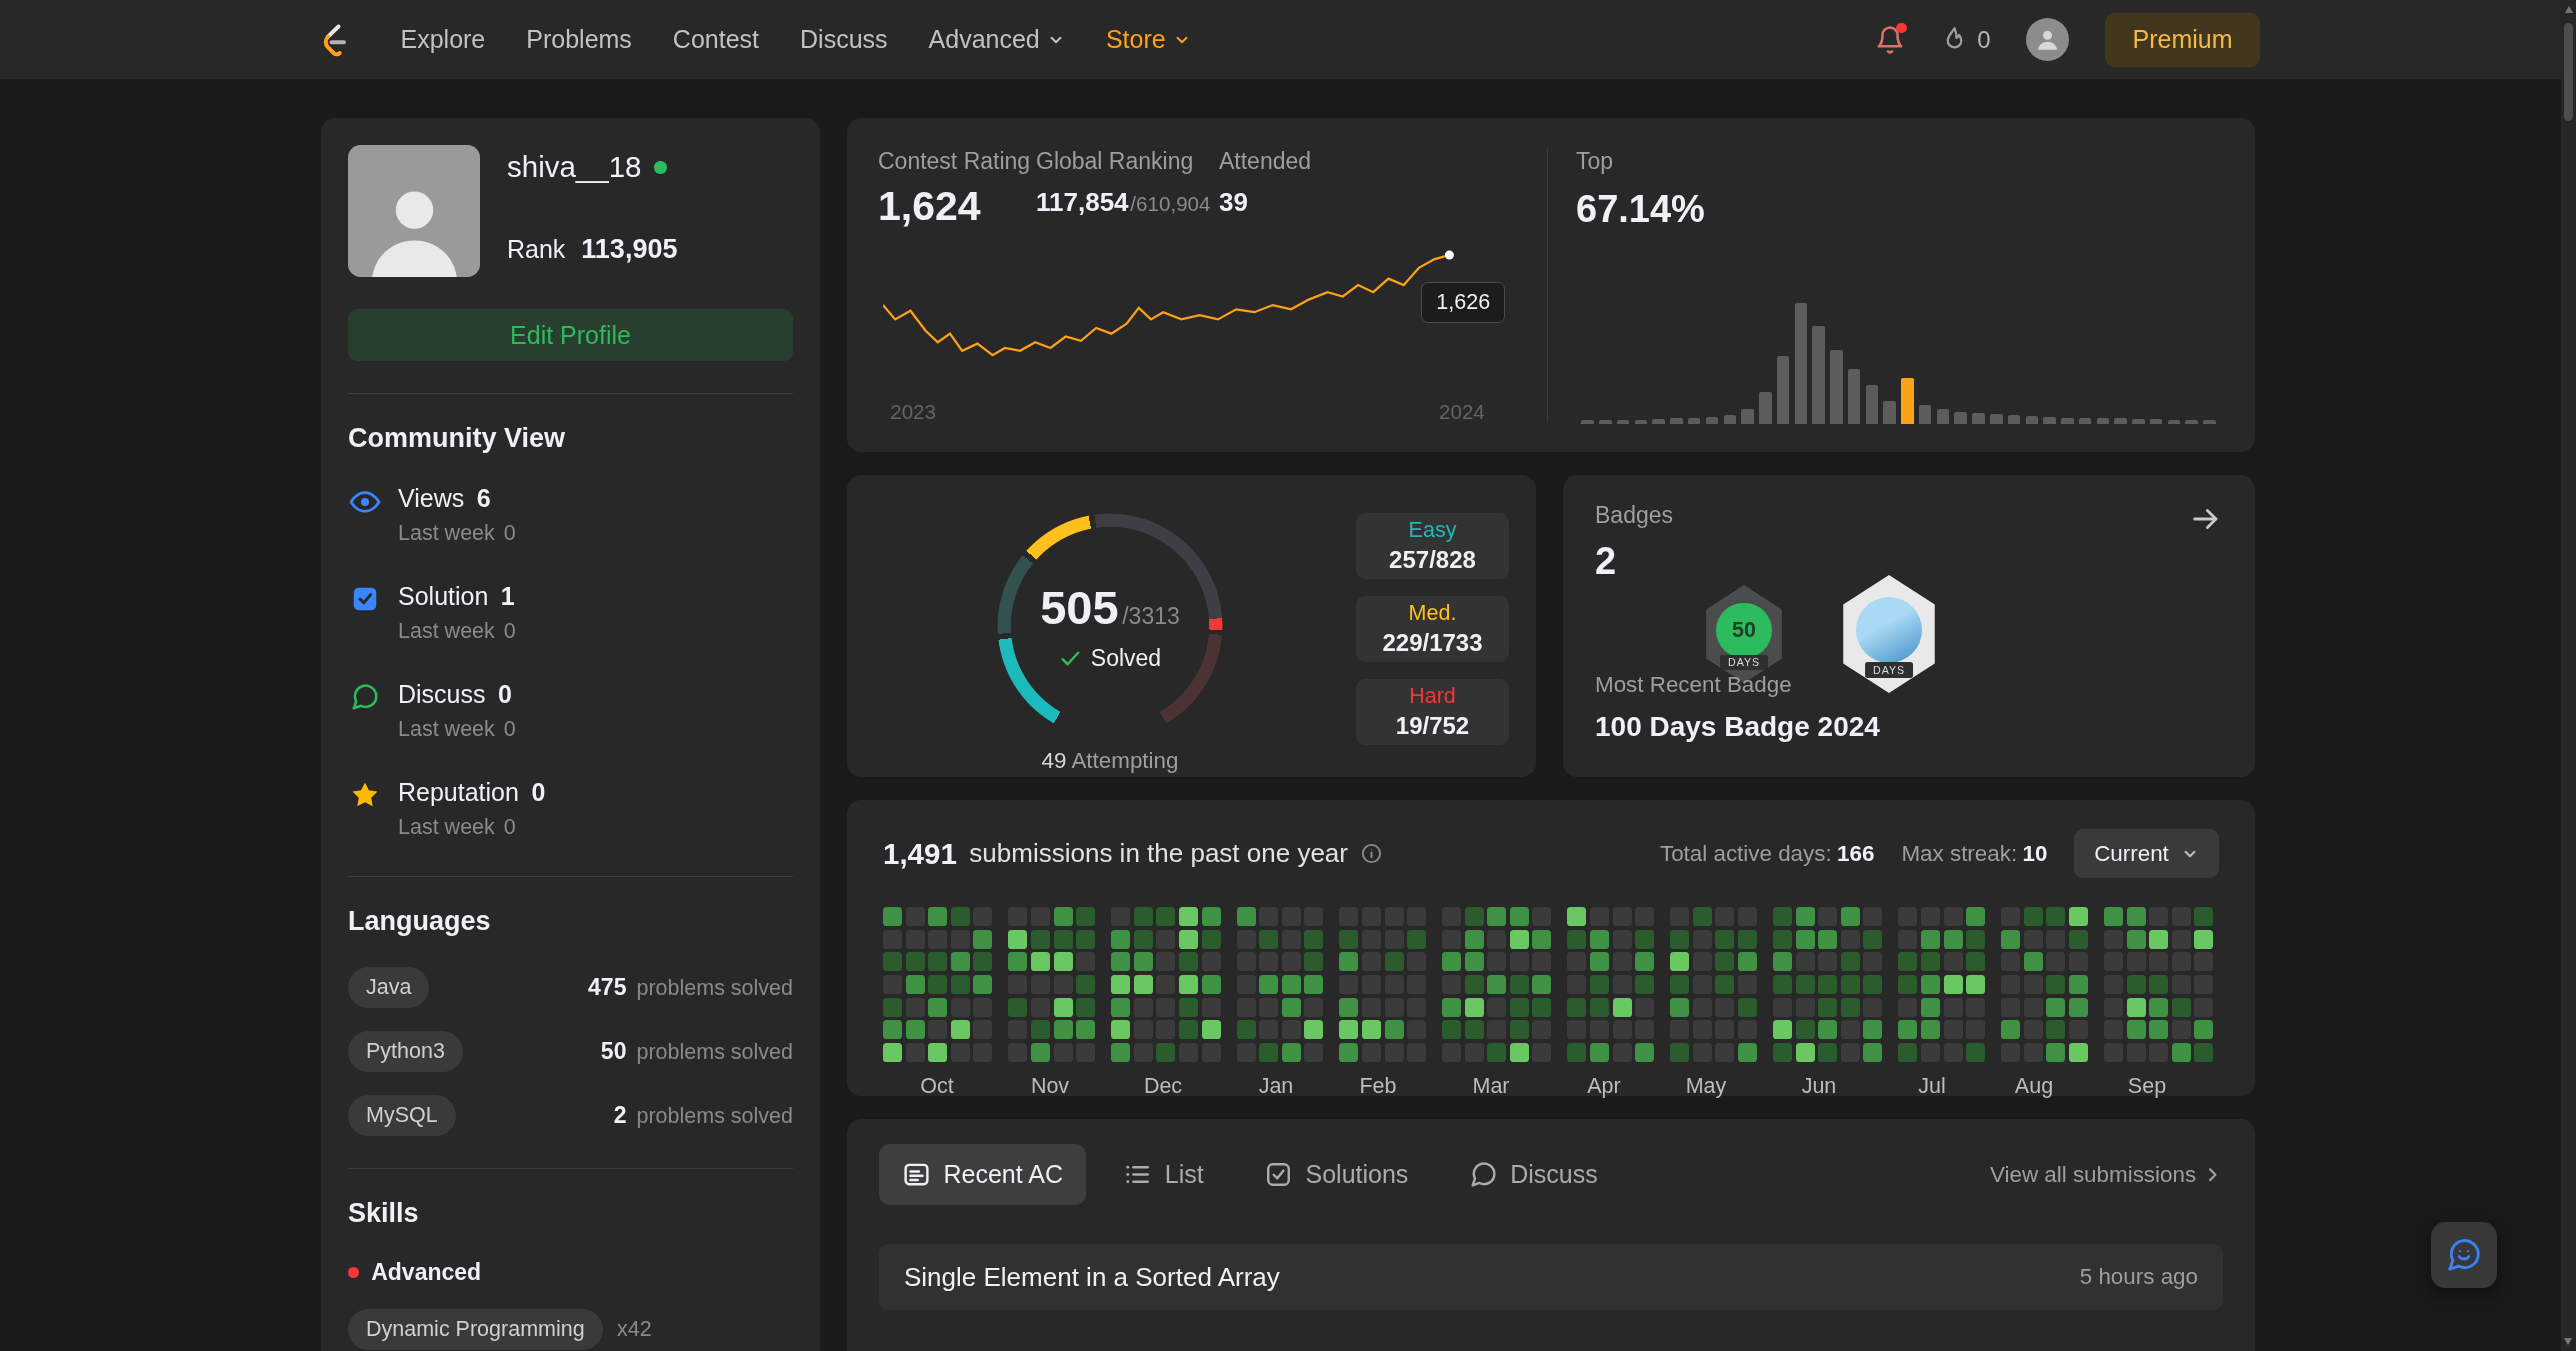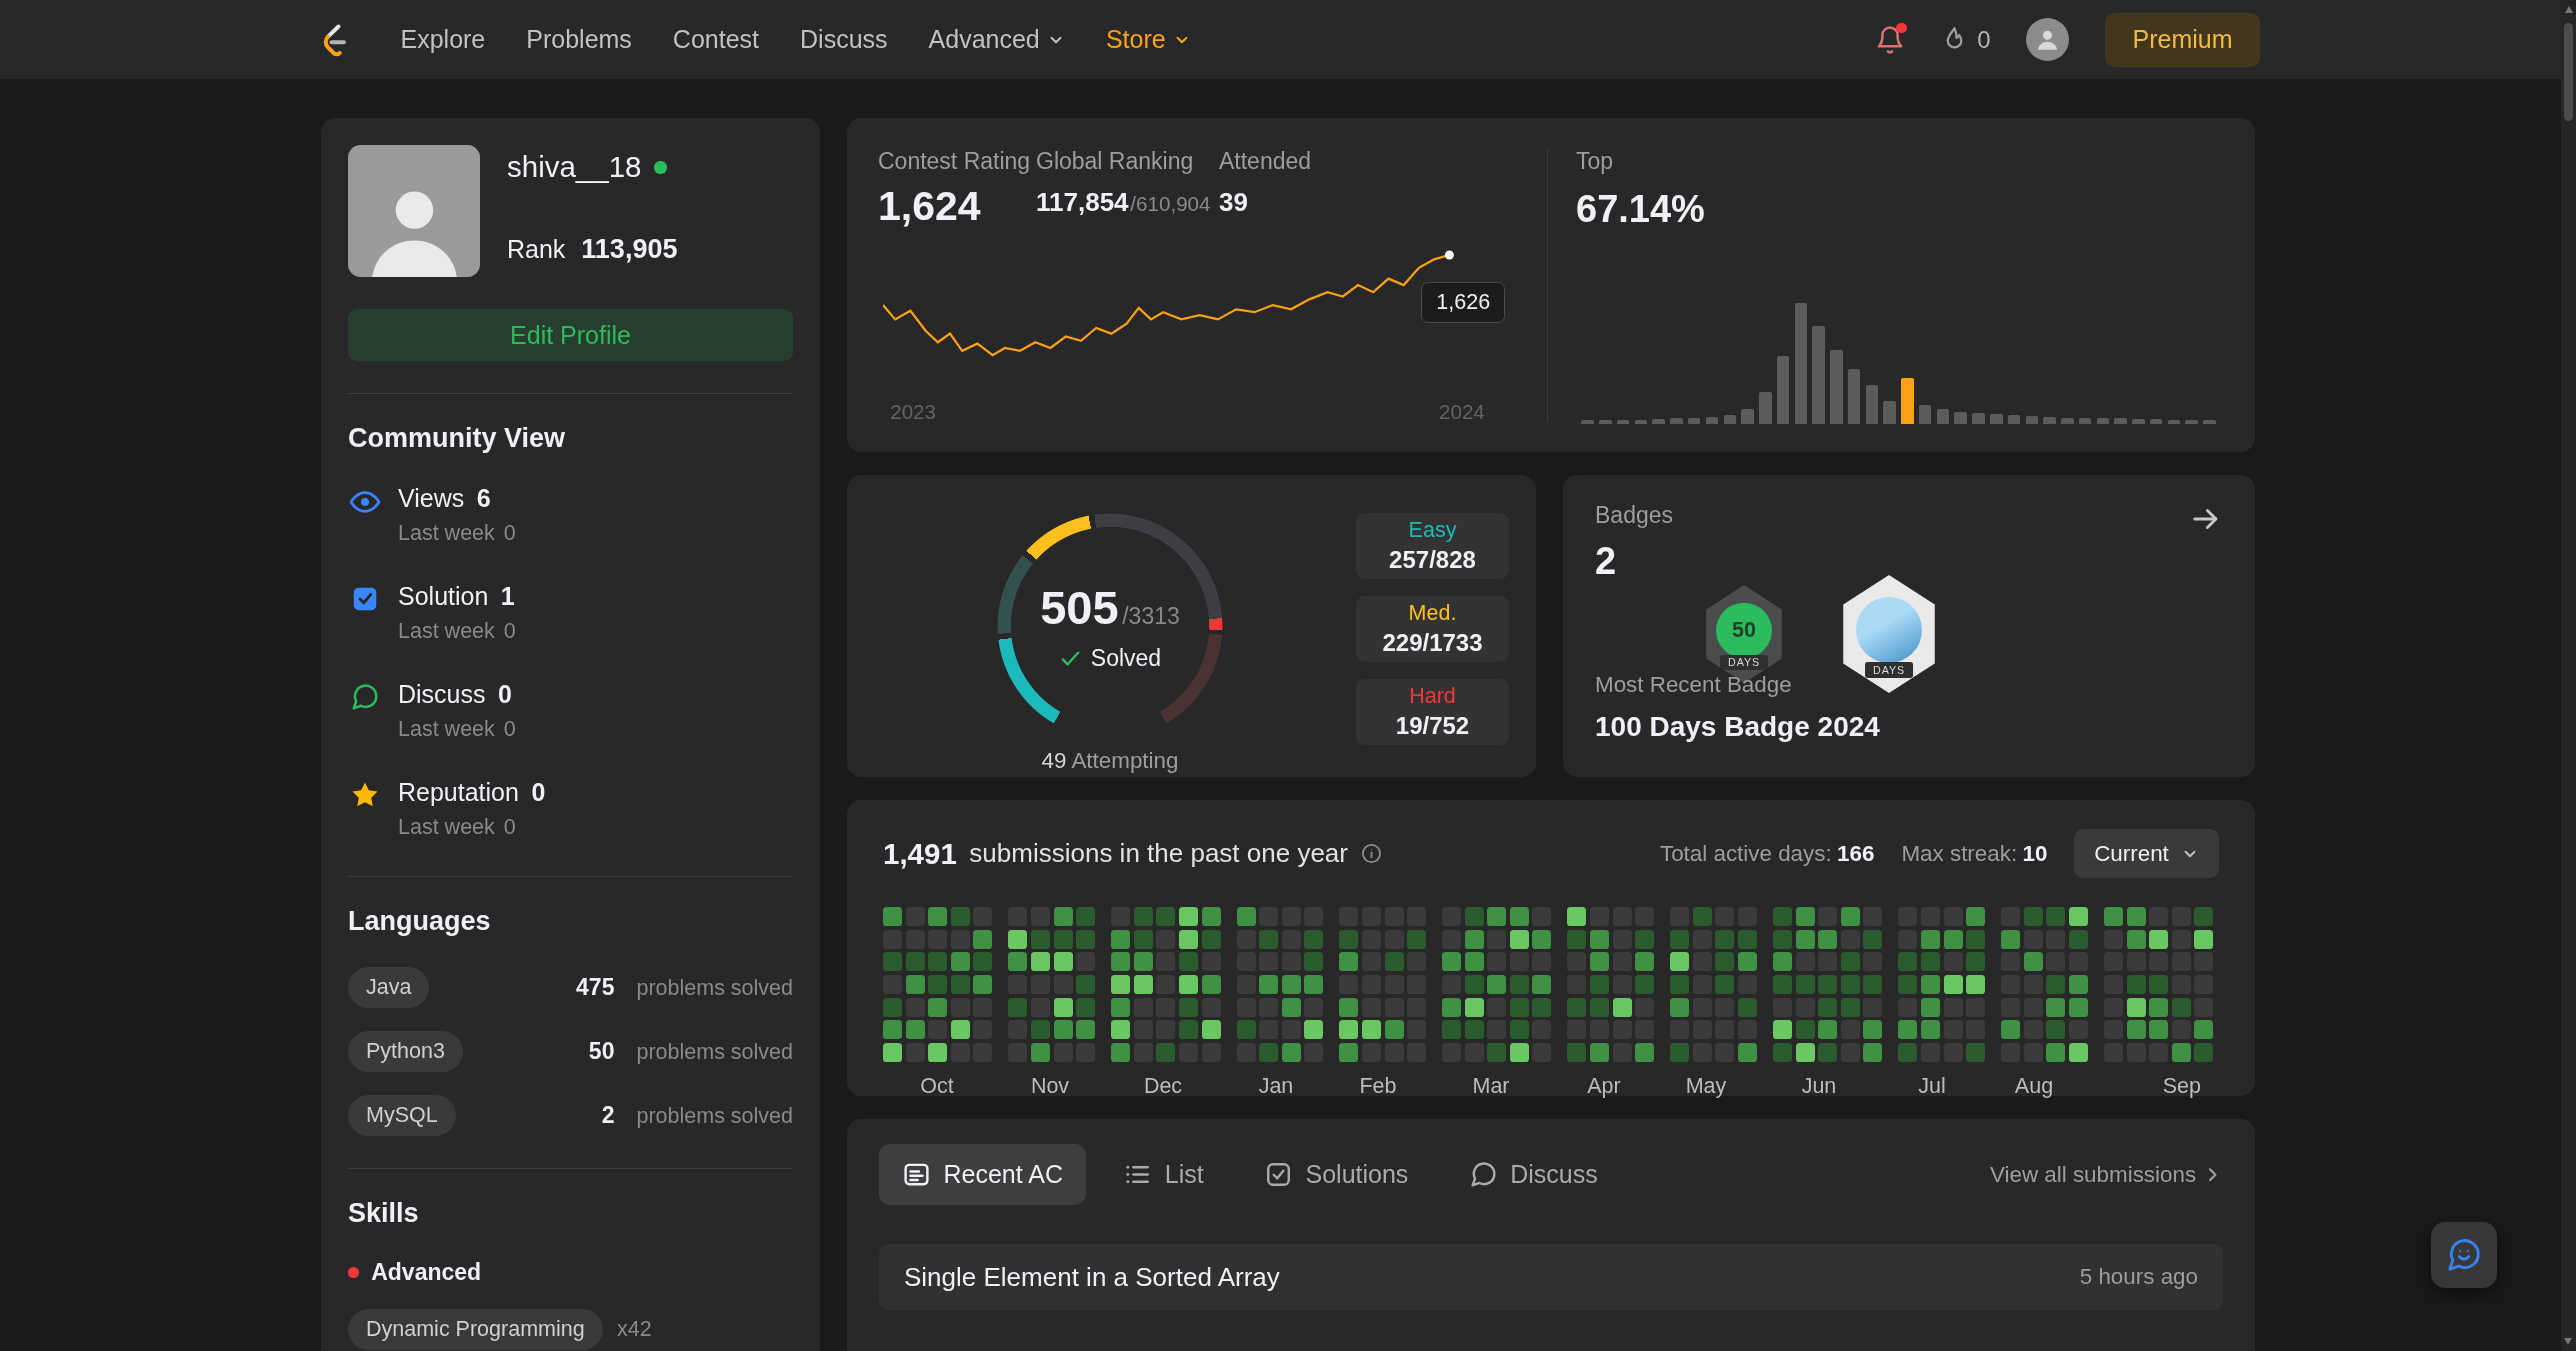--- a/index.html
+++ b/index.html
@@ -47,21 +47,21 @@
   .divider{border-top:0.9px solid #3c3c3c;margin-top:32px}
   .sidebar h3{font-size:27px;margin:29px 0 30px;color:#eff1f6}
   .stat-item{display:flex;gap:16px;margin-bottom:36px;align-items:flex-start}
   .stat-icon{flex:none;width:34px;display:flex;justify-content:center;margin-top:1.8px}
   .stat-main{font-size:25px;color:#eff1f6;display:flex;gap:12.5px;align-items:baseline}
   .stat-main b{font-size:25px}
   .stat-sub{font-size:21.5px;color:#8a8a8e;margin-top:8px;display:flex;gap:9px}
   .lang-row{display:flex;justify-content:space-between;align-items:center;margin-bottom:23px}
   .pill{background:#3a3a3a;color:#d0d0d0;font-size:21.5px;padding:8px 18px;border-radius:894px;display:inline-block}
   .lang-count{color:#8a8a8e;font-size:21.5px}
-  .lang-count b{color:#eff1f6;font-size:23px;margin-right:22px}
+  .lang-count b{color:#eff1f6;font-size:23px;margin-right:10px}
   .level-row{display:flex;align-items:center;gap:12.5px;font-size:23px;font-weight:bold;color:#eff1f6;margin-bottom:23px}
   .level-dot{width:10.7px;height:10.7px;border-radius:50%;background:#f63737}
   .tag-row{display:flex;align-items:center;gap:14.3px}
   .tag-count{color:#8a8a8e;font-size:21.5px}
 
   
   .contest-card{position:relative;height:334px}
   .contest-stats{position:absolute;left:31px;top:30px;display:flex}
   .cstat.c1{width:158px}.cstat.c2{width:183px}.cstat.c3{flex:1}
   .cstat-label{font-size:23px;color:#9e9e9e}
@@ -1016,21 +1016,21 @@
           <div class="hm-label" data-interactable="false" style="width: 86px;">Nov</div>
           <div class="hm-label" data-interactable="false" style="width: 108px;">Dec</div>
           <div class="hm-label" data-interactable="false" style="width: 86px;">Jan</div>
           <div class="hm-label" data-interactable="false" style="width: 86px;">Feb</div>
           <div class="hm-label" data-interactable="false" style="width: 108px;">Mar</div>
           <div class="hm-label" data-interactable="false" style="width: 86px;">Apr</div>
           <div class="hm-label" data-interactable="false" style="width: 86px;">May</div>
           <div class="hm-label" data-interactable="false" style="width: 108px;">Jun</div>
           <div class="hm-label" data-interactable="false" style="width: 86px;">Jul</div>
           <div class="hm-label" data-interactable="false" style="width: 86px;">Aug</div>
-          <div class="hm-label" data-interactable="false" style="width: 108px; text-align: right;">Sep</div>
+          <div class="hm-label" data-interactable="false" style="width: 108px;">Sep</div>
         </div>
     </section>
 
     <section class="card recent-card" data-interactable="false">
       <div class="tabs-row">
         <div class="tab active" data-interactable="true">
           <svg class="tab-icon" data-interactable="false" viewBox="0 0 24 24" width="29" height="29" fill="none" stroke="currentColor" stroke-width="2" stroke-linecap="round" stroke-linejoin="round">
               <rect x="3" y="4" width="18" height="16" rx="3"></rect>
               <path d="M7 9.5h7M7 13h10M7 16.5h6"></path>
             </svg>

